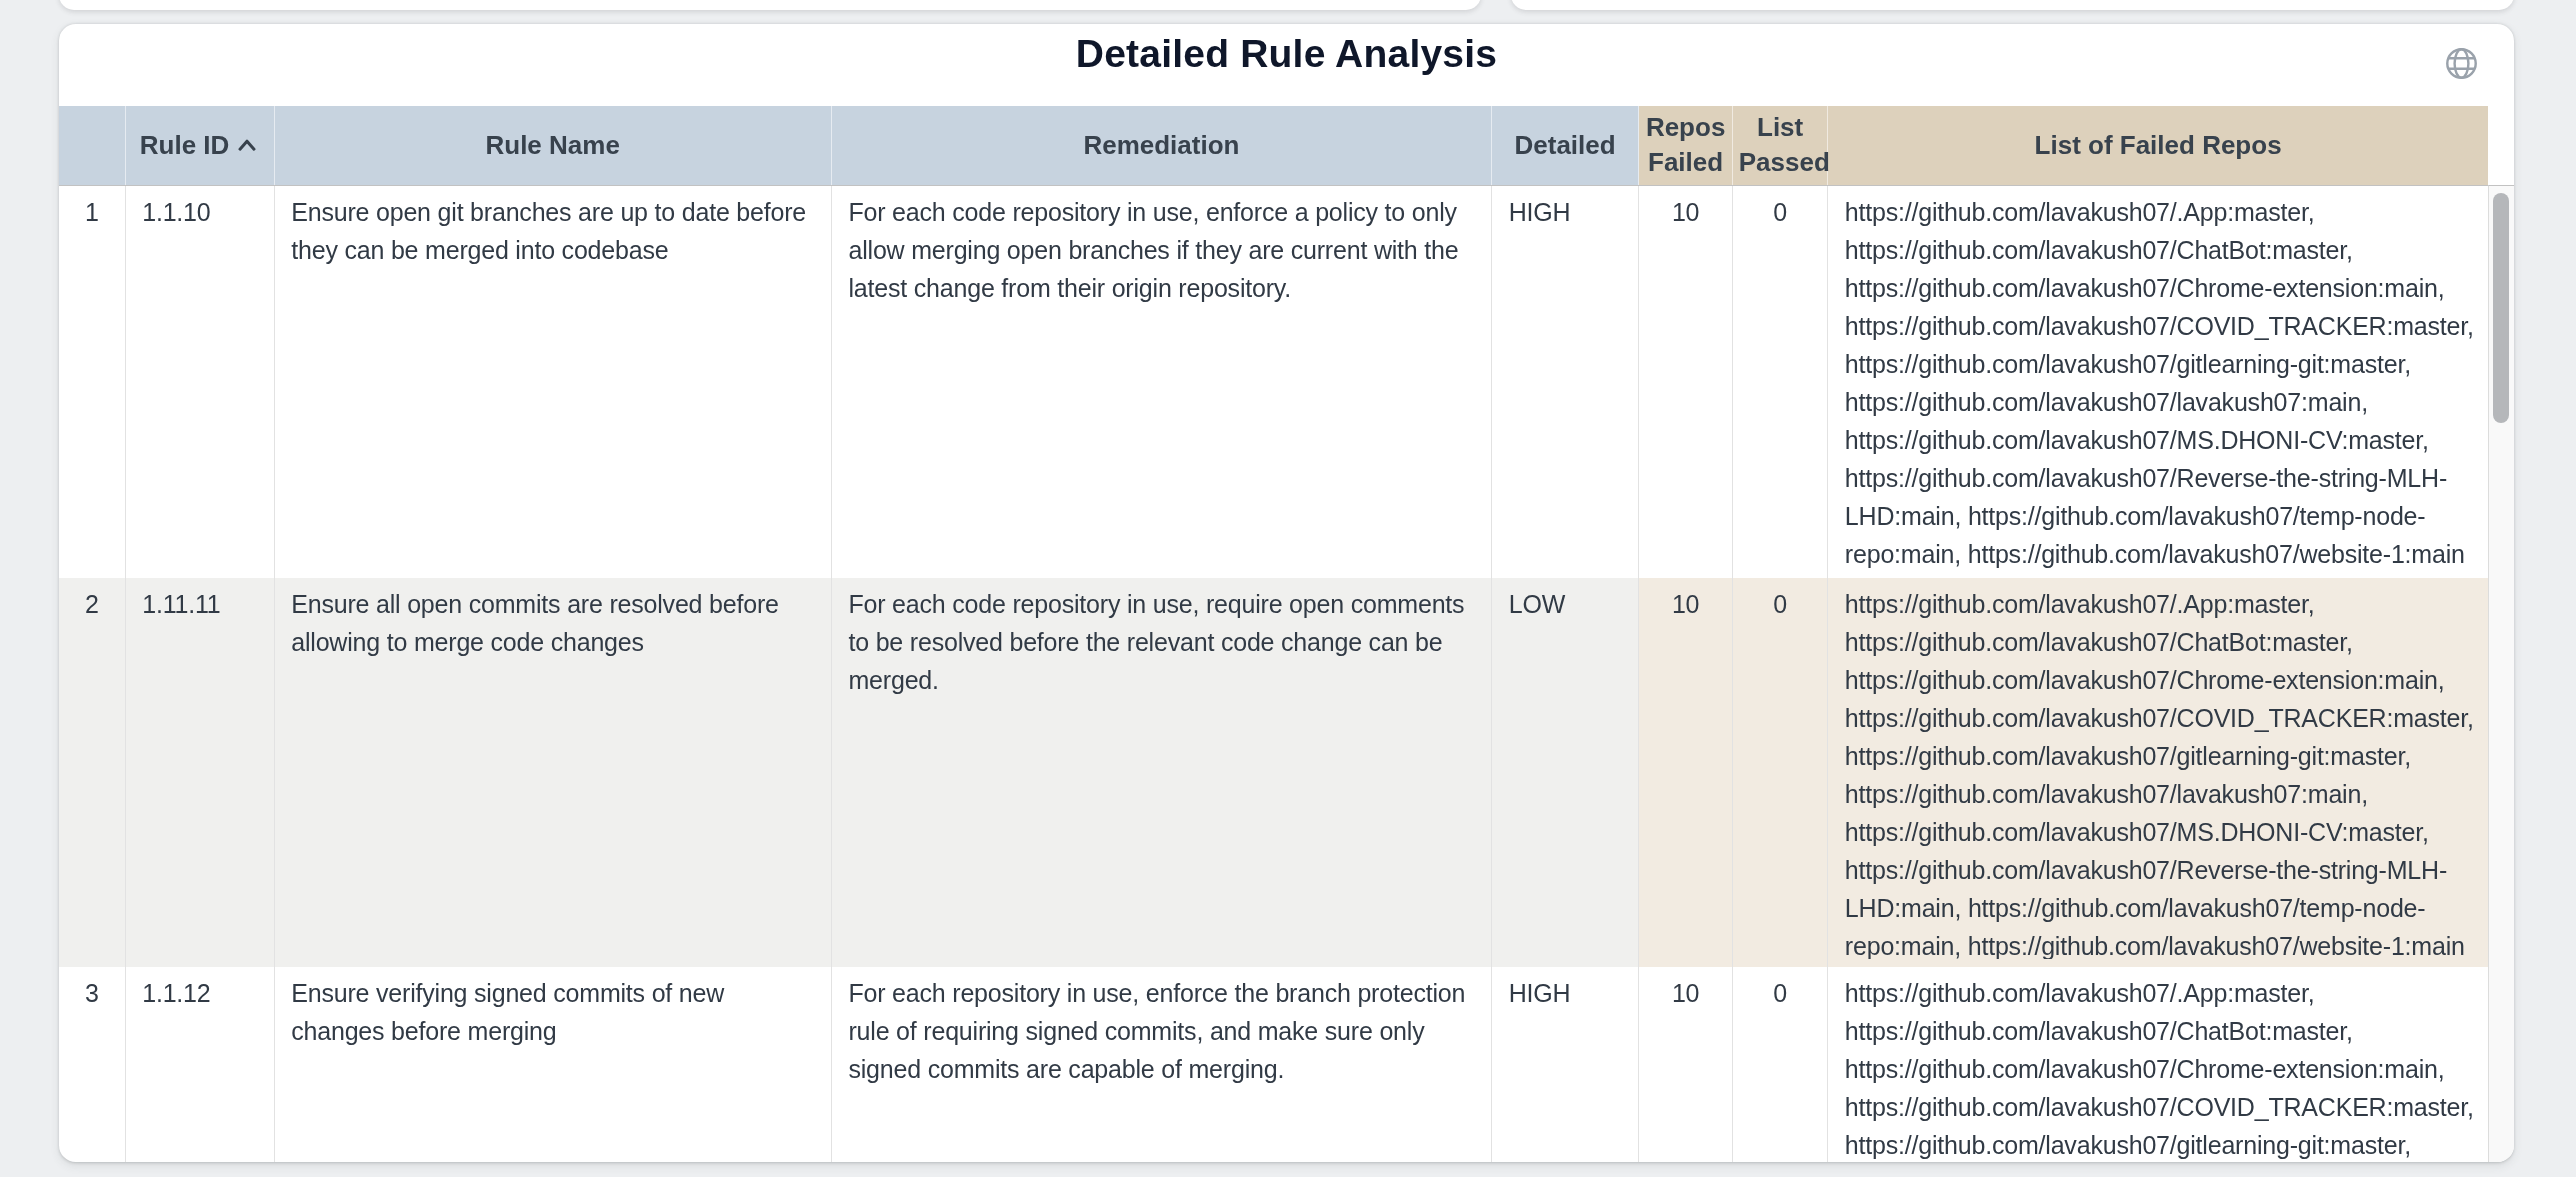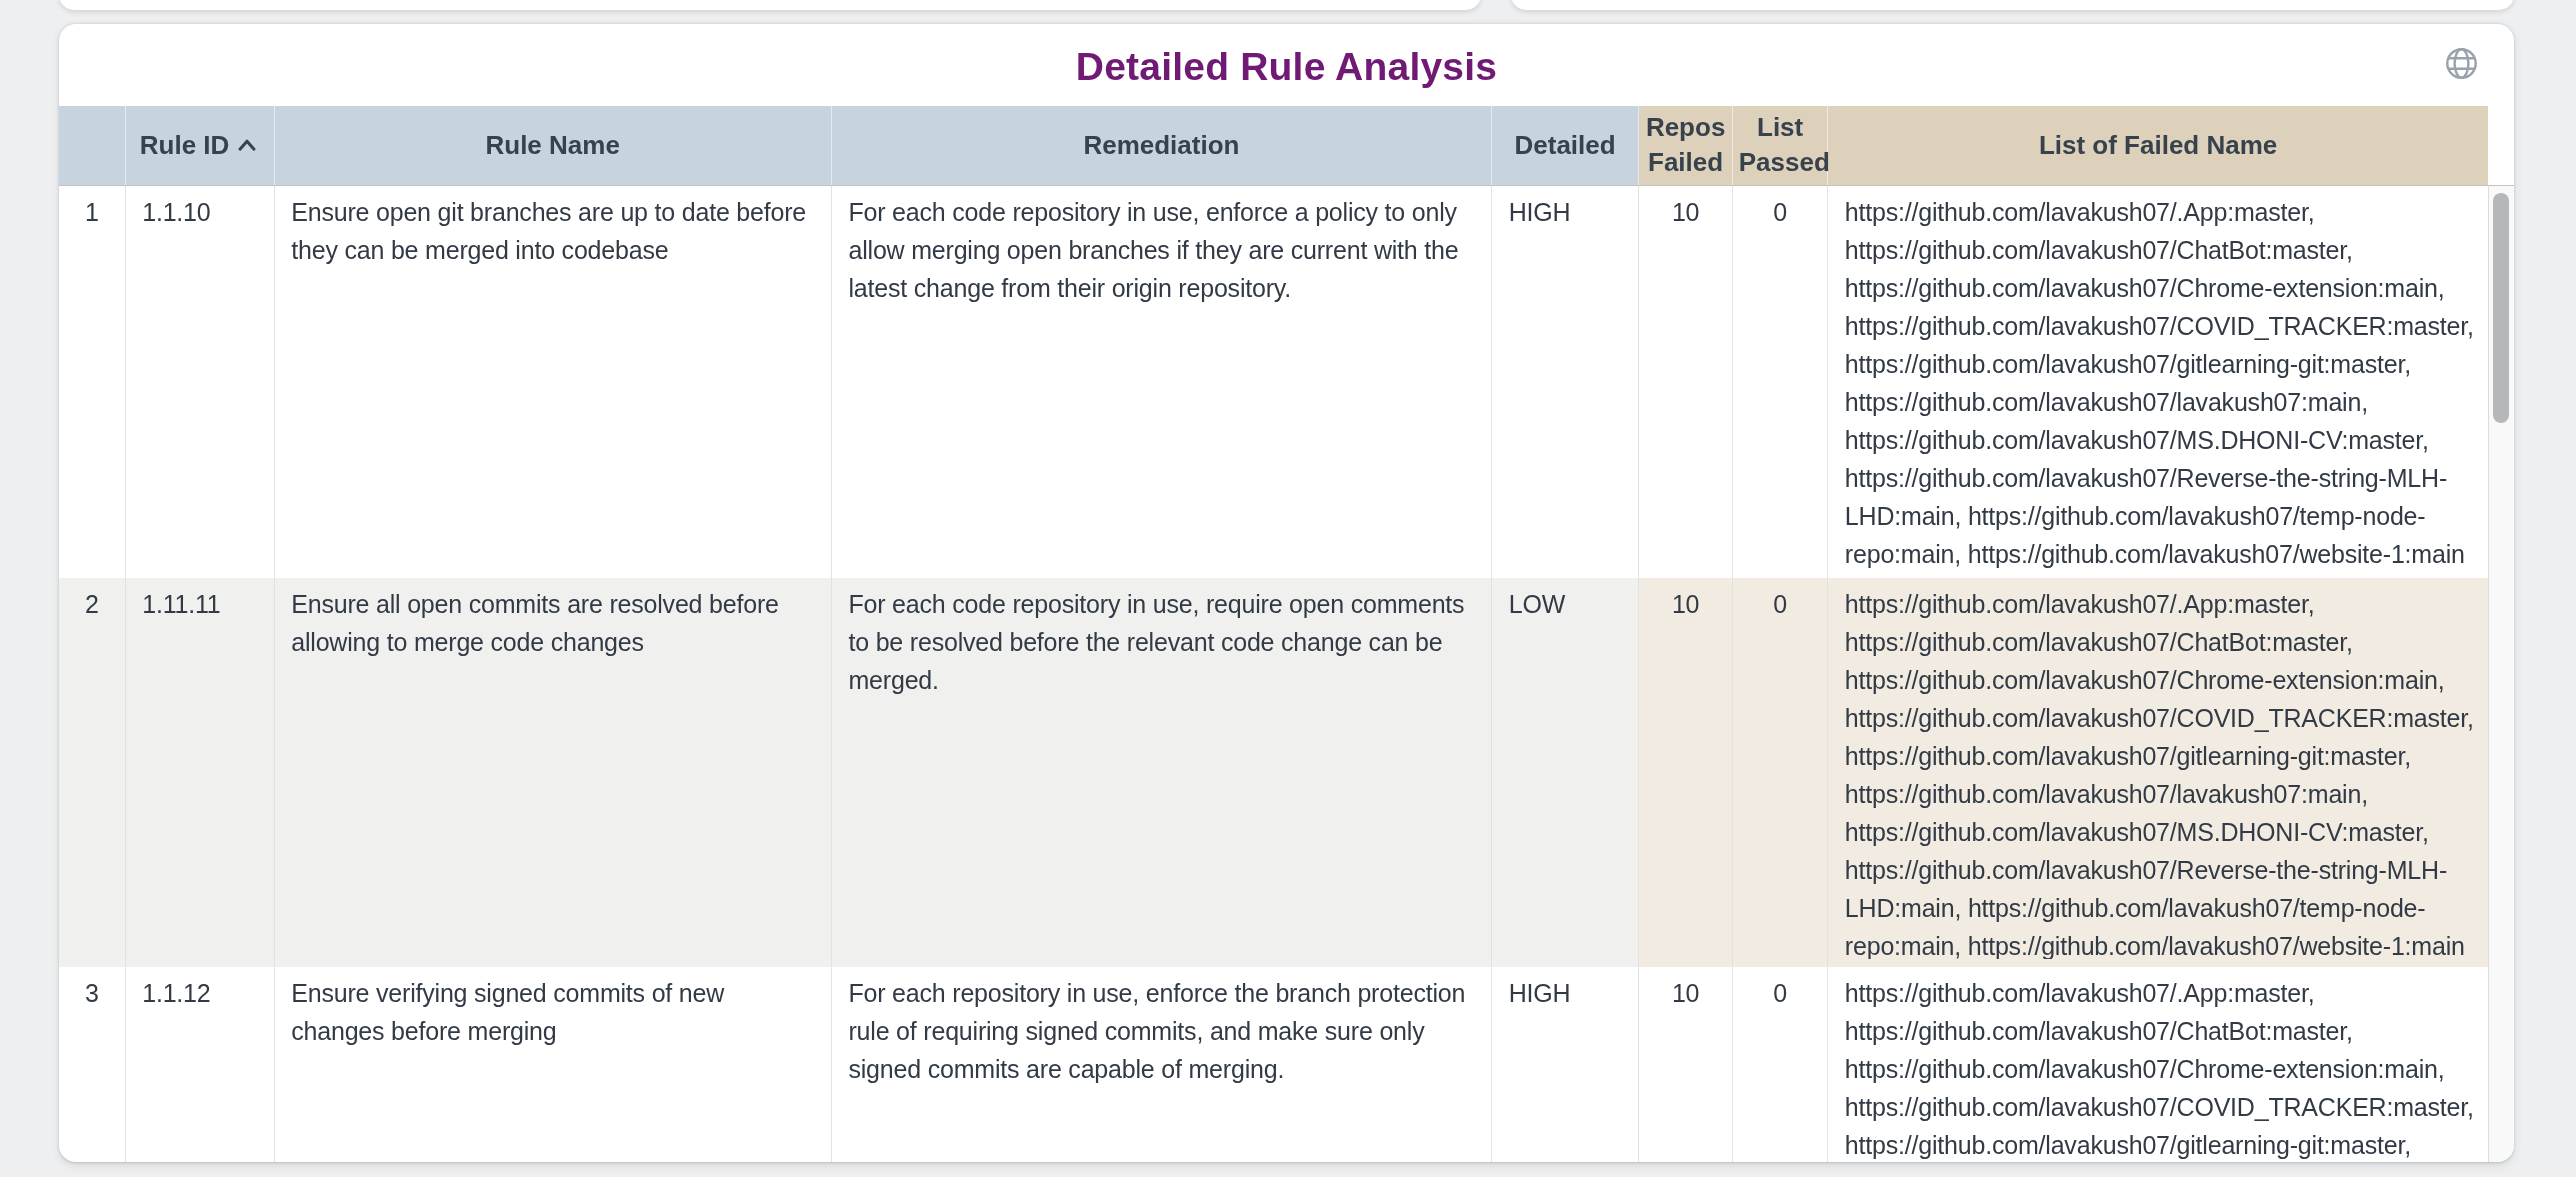--- a/index.html
+++ b/index.html
@@ -26,22 +26,22 @@
     position:absolute; left:59px; top:24px;
     width:2455px; height:1138px;
     background:#ffffff; border-radius:16.7px;
     box-shadow:0 0.9px 2.8px rgba(60,64,67,0.22), 0 3.7px 9.3px rgba(60,64,67,0.10);
     overflow:hidden;
   }
   .card-top { position:relative; height:82px; }
   .title {
     text-align:center;
     font-size:39px; font-weight:700; letter-spacing:0.2px;
-    color:#701a75;
-    padding-top:21px;
+    color:#0f172a;
+    padding-top:8px;
   }
   .globe-btn {
     position:absolute; top:16.7px; right:30px;
     width:45px; height:45px;
     display:flex; align-items:center; justify-content:center;
     cursor:pointer;
   }
 
   
   .table-wrap { position:relative; height:1056px; overflow:hidden; }
@@ -146,21 +146,21 @@
                   <path d="M5 14 L12 6 L19 14" fill="none" stroke="#38424d" stroke-width="3" stroke-linecap="round" stroke-linejoin="round"></path>
                 </svg>
               </span>
             </span>
           </th>
           <th>Rule Name</th>
           <th>Remediation</th>
           <th>Detailed</th>
           <th class="tan">Repos Failed</th>
           <th class="tan">List Passed</th>
-          <th class="tan">List of Failed Name</th>
+          <th class="tan">List of Failed Repos</th>
         </tr>
       </thead>
       <tbody>
         <tr class="r1">
           <td class="center">
               <div class="cb">1</div>
             </td>
           <td>
               <div class="cb">1.1.10</div>
             </td>

